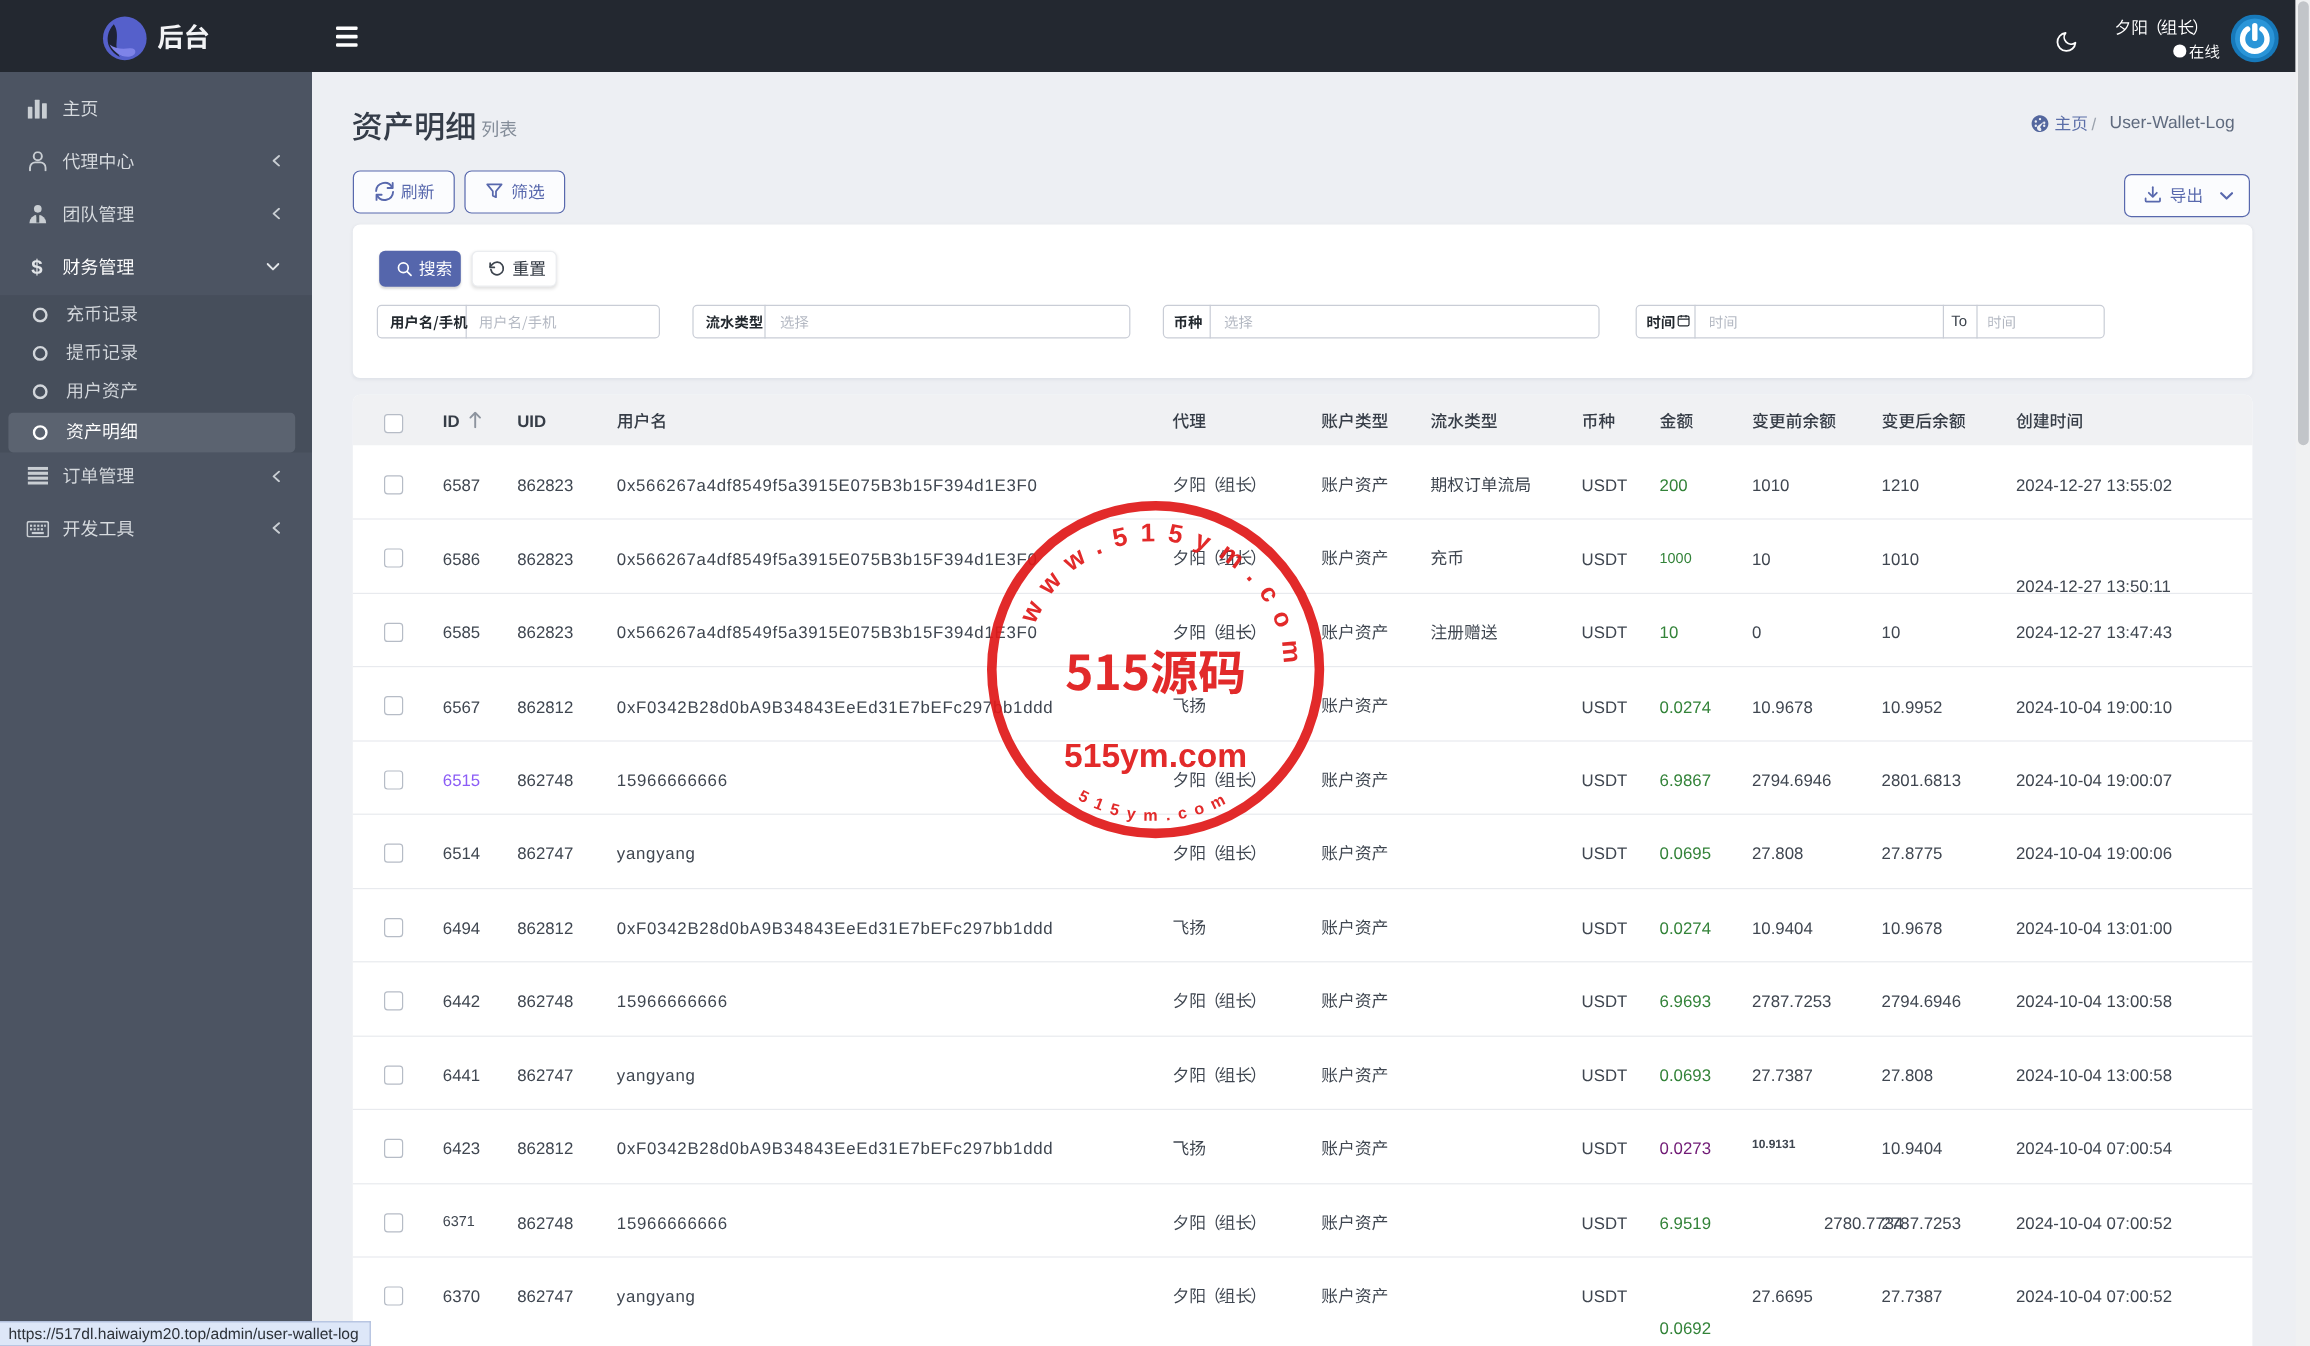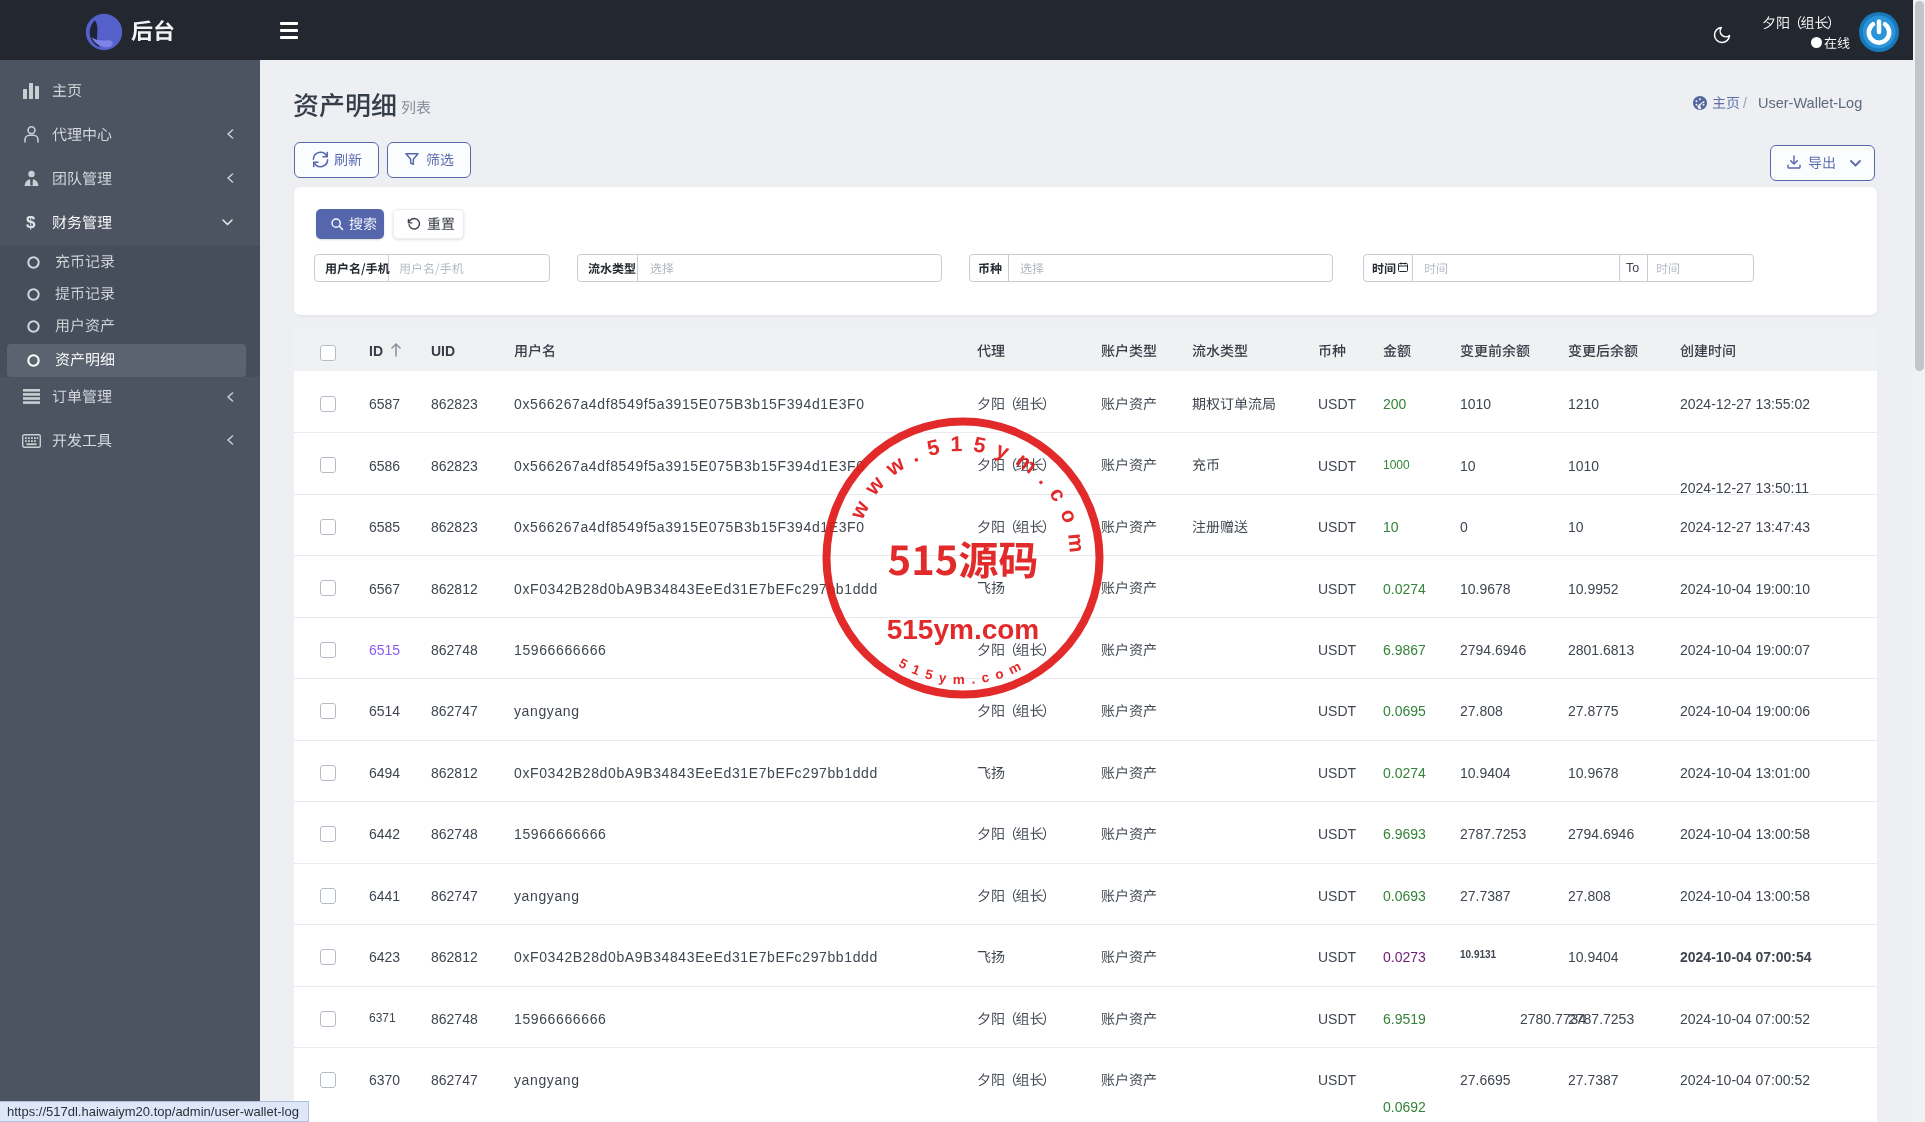--- a/index.html
+++ b/index.html
@@ -477,21 +477,21 @@
 <svg class="t" style="left:977px;top:962.1px">
     <use href="#agent_fy" fill="#3f4650"></use>
   </svg>
 <svg class="t" style="left:1101px;top:962.1px">
     <use href="#zhanghu" fill="#3f4650"></use>
   </svg>
 <div class="L" style="left:1318px;top:950.2px;font-size:14px;color:#3f4650;font-weight:400;">USDT</div>
 <div class="L" style="left:1383px;top:950.2px;font-size:14px;color:#701a75;font-weight:400;">0.0273</div>
 <div class="L" style="left:1460px;top:950.2px;font-size:10px;color:#3f4650;font-weight:700;">10.9131</div>
 <div class="L" style="left:1568px;top:950.2px;font-size:14px;color:#3f4650;font-weight:400;">10.9404</div>
-<div class="L" style="left:1680px;top:950.2px;font-size:14px;color:#3f4650;font-weight:700;">2024-10-04 07:00:54</div>
+<div class="L" style="left:1680px;top:950.2px;font-size:14px;color:#3f4650;font-weight:400;">2024-10-04 07:00:54</div>
 <div class="abs" style="left:294px;top:924.1px;width:1583px;height:1px;background:#e8eaee"></div>
 <div class="abs" style="left:320px;top:1010.5px;width:16px;height:16px;border:1.5px solid #b6bcc6;border-radius:3px;background:#fff;box-sizing:border-box"></div>
 <div class="L" style="left:369px;top:1011.6px;font-size:12px;color:#3f4650;font-weight:400;">6371</div>
 <div class="L" style="left:431px;top:1011.6px;font-size:14px;color:#3f4650;font-weight:400;">862748</div>
 <div class="L" style="left:514px;top:1011.6px;font-size:14px;color:#3f4650;font-weight:400;letter-spacing:0.62px;">15966666666</div>
 <svg class="t" style="left:977px;top:1023.5px">
     <use href="#agent_xy" fill="#3f4650"></use>
   </svg>
 <svg class="t" style="left:1101px;top:1023.5px">
     <use href="#zhanghu" fill="#3f4650"></use>

